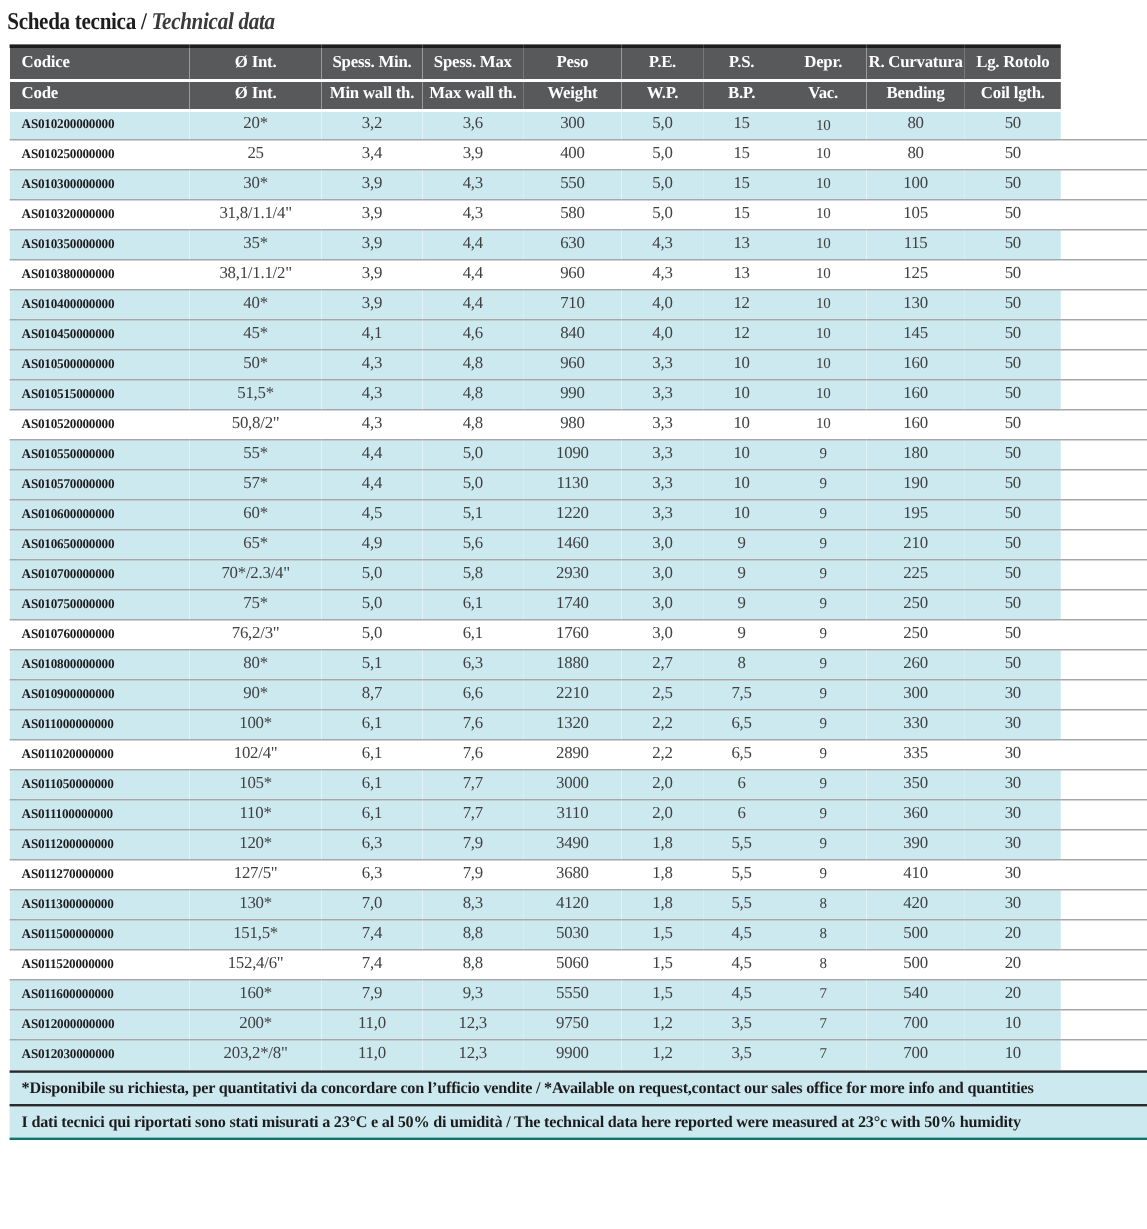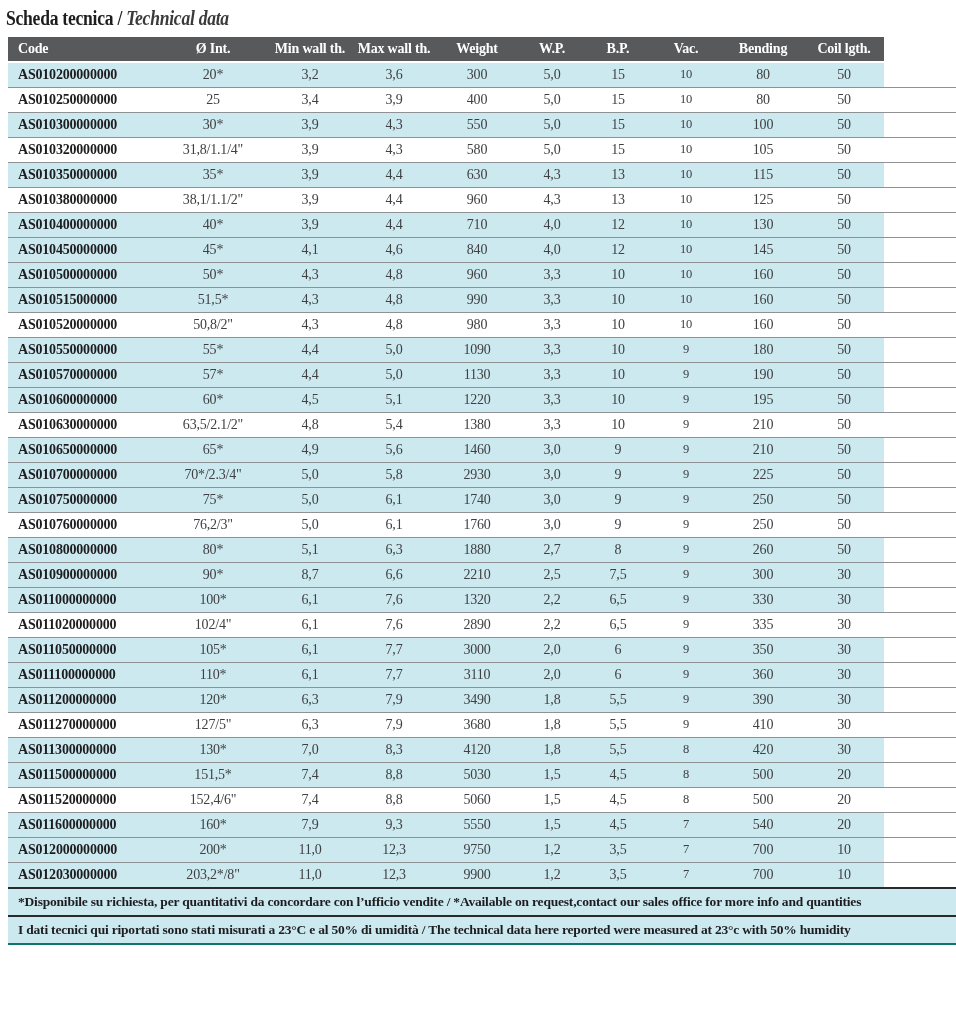--- a/index.html
+++ b/index.html
@@ -50,21 +50,21 @@
   
   .filler{background:#fff !important;}
   tr.hdr .filler{border:none;background:#fff;}
   tr.units .filler{border-top:none;border-bottom:1px solid var(--row-line);}
   
   tbody td{
     height:25px;font-size:14px;color:var(--text-val);
     text-align:center;border-bottom:1px solid var(--row-line);
     overflow:hidden;white-space:nowrap;
   }
-  tbody td.c-code{font-weight:bold;color:var(--text-dark);font-size:14px;}
+  tbody td.c-code{font-weight:bold;color:var(--text-dark);font-size:11px;}
   tbody td.c-depr{font-size:12.5px;vertical-align:top;padding-top:4px;}
   tbody tr.hl td{background:var(--hl-bg);}
   tbody tr.hl td.filler{background:#fff !important;}
   tbody tr:last-child td{border-bottom:none;}
   
   .notes{margin-left:8px;width:948px;}
   .note{
     background:var(--hl-bg);
     border-top:2px solid #2a2a2c;
     font-weight:bold;font-size:13.5px;letter-spacing:-0.2px;
@@ -89,20 +89,33 @@
         <col style="width: 84px;">
         <col style="width: 82px;">
         <col style="width: 68px;">
         <col style="width: 64px;">
         <col style="width: 72px;">
         <col style="width: 82px;">
         <col style="width: 80px;">
         <col style="width: 72px;">
       </colgroup>
     <thead>
+      <tr class="hdr hdr-it">
+          <th class="c-code">Codice</th>
+          <th class="c-dint">Ø Int.</th>
+          <th class="c-spessmin">Spess. Min.</th>
+          <th class="c-spessmax">Spess. Max</th>
+          <th class="c-peso">Peso</th>
+          <th class="c-pe">P.E.</th>
+          <th class="c-ps">P.S.</th>
+          <th class="c-depr">Depr.</th>
+          <th class="c-curvatura">R. Curvatura</th>
+          <th class="c-rotolo">Lg. Rotolo</th>
+          <th class="filler"></th>
+        </tr>
       <tr class="hdr hdr-en">
           <th class="c-code">Code</th>
           <th class="c-dint">Ø Int.</th>
           <th class="c-spessmin">Min wall th.</th>
           <th class="c-spessmax">Max wall th.</th>
           <th class="c-peso">Weight</th>
           <th class="c-pe">W.P.</th>
           <th class="c-ps">B.P.</th>
           <th class="c-depr">Vac.</th>
           <th class="c-curvatura">Bending</th>
@@ -286,33 +299,20 @@
           <td class="c-spessmin">4,5</td>
           <td class="c-spessmax">5,1</td>
           <td class="c-peso">1220</td>
           <td class="c-pe">3,3</td>
           <td class="c-ps">10</td>
           <td class="c-depr">9</td>
           <td class="c-curvatura">195</td>
           <td class="c-rotolo">50</td>
           <td class="filler"></td>
         </tr>
-        <tr>
-          <td class="c-code">AS010630000000</td>
-          <td class="c-dint">63,5/2.1/2"</td>
-          <td class="c-spessmin">4,8</td>
-          <td class="c-spessmax">5,4</td>
-          <td class="c-peso">1380</td>
-          <td class="c-pe">3,3</td>
-          <td class="c-ps">10</td>
-          <td class="c-depr">9</td>
-          <td class="c-curvatura">210</td>
-          <td class="c-rotolo">50</td>
-          <td class="filler"></td>
-        </tr>
         <tr class="hl">
           <td class="c-code">AS010650000000</td>
           <td class="c-dint">65*</td>
           <td class="c-spessmin">4,9</td>
           <td class="c-spessmax">5,6</td>
           <td class="c-peso">1460</td>
           <td class="c-pe">3,0</td>
           <td class="c-ps">9</td>
           <td class="c-depr">9</td>
           <td class="c-curvatura">210</td>

